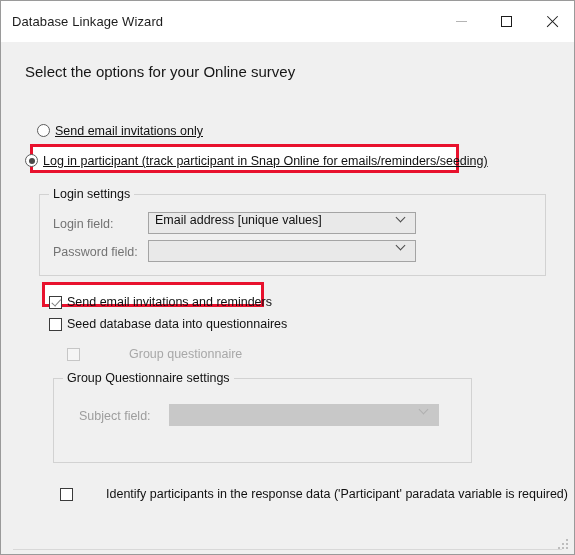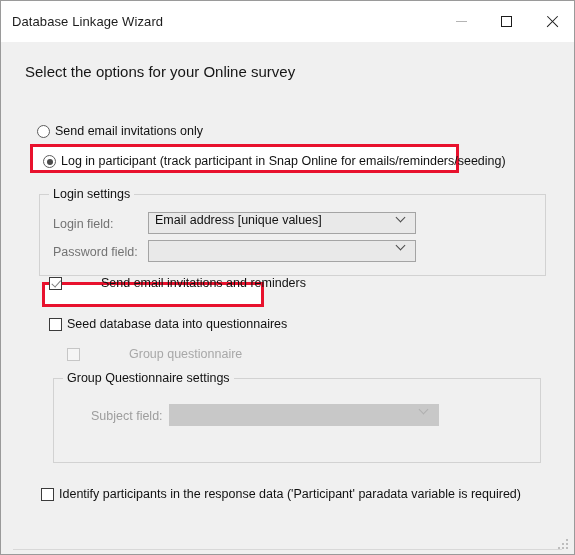--- a/index.html
+++ b/index.html
@@ -98,22 +98,23 @@
     top: 21px;
     font-size: 15px;
     color: #161616;
     white-space: nowrap;
   }
 
   
   .radio-row {
     position: absolute;
     display: flex;
-    align-items: flex-end;
-    white-space: nowrap;
+    align-items: flex-start;
+    white-space: nowrap;
+    text-decoration: underline;
   }
   .radio {
     width: 13px;
     height: 13px;
     border-radius: 50%;
     box-sizing: border-box;
     border: 1.3px solid #5c5c5c;
     background: #ffffff;
     margin-right: 5px;
     flex: 0 0 auto;
@@ -124,21 +125,21 @@
     position: absolute;
     left: 50%; top: 50%;
     width: 6px; height: 6px;
     margin: -3px 0 0 -3px;
     border-radius: 50%;
     background: #4a4a4a;
   }
   .radio-label { font-size: 12.5px; color: #111111; }
 
   #radio-row-1 { left: 36px; top: 82px; }
-  #radio-row-2 { left: 42px; top: 112px; }
+  #radio-row-2 { left: 24px; top: 112px; }
 
   
   .redbox {
     position: absolute;
     box-sizing: border-box;
     border: 3px solid #e8112d;
     background: #ffffff;
   }
   #redbox-login { left: 29px; top: 102px; width: 429px; height: 29px; }
   #redbox-send  { left: 41px; top: 240px; width: 222px; height: 25px; }
@@ -154,21 +155,21 @@
     position: absolute;
     top: -8px;
     left: 9px;
     padding: 0 4px;
     background: #f0f0f0;
     font-size: 12.5px;
     color: #111111;
     white-space: nowrap;
   }
   #gb-login { left: 38px; top: 152px; width: 507px; height: 82px; }
-  #gb-group { left: 52px; top: 336px; width: 488px; height: 85px; }
+  #gb-group { left: 52px; top: 336px; width: 419px; height: 85px; }
 
   
   .field-label {
     position: absolute;
     font-size: 12.5px;
     color: #737373;
     white-space: nowrap;
   }
   .field-label.disabled { color: #9d9d9d; }
 
@@ -211,21 +212,21 @@
     border-right-color: #b0b0b0;
     border-bottom-color: #b0b0b0;
   }
 
   #combo-login    { left: 147px; top: 170px; width: 268px; height: 22px; }
   #combo-password { left: 147px; top: 198px; width: 268px; height: 22px; }
   #combo-subject  { left: 168px; top: 362px; width: 270px; height: 22px; }
 
   #label-login    { left: 52px; top: 175px; }
   #label-password { left: 52px; top: 203px; }
-  #label-subject  { left: 90px; top: 367px; }
+  #label-subject  { left: 78px; top: 367px; }
 
   
   .check-row {
     position: absolute;
     display: flex;
     align-items: center;
     white-space: nowrap;
   }
   .checkbox {
     width: 13px;
@@ -248,24 +249,24 @@
     border-bottom: 1.6px solid #7d7d7d;
     transform: rotate(42deg);
   }
   .checkbox.disabled {
     border: 1.3px solid #c6c6c6;
     background: #f5f5f5;
   }
   .check-label { font-size: 12.5px; color: #111111; }
   .check-label.disabled { color: #a8a8a8; }
 
-  #check-send     { left: 48px; top: 234px; gap: 34px; }
+  #check-send     { left: 48px; top: 253px; }
   #check-seed     { left: 48px; top: 275px; }
   #check-group    { left: 66px; top: 305px; gap: 44px; }
-  #check-identify { left: 40px; top: 445px; }
+  #check-identify { left: 59px; top: 445px; gap: 28px; }
 
   
   .footer-sep {
     position: absolute;
     left: 12px;
     right: 12px;
     top: 507px;
     height: 1px;
     background: #d8d8d8;
   }

